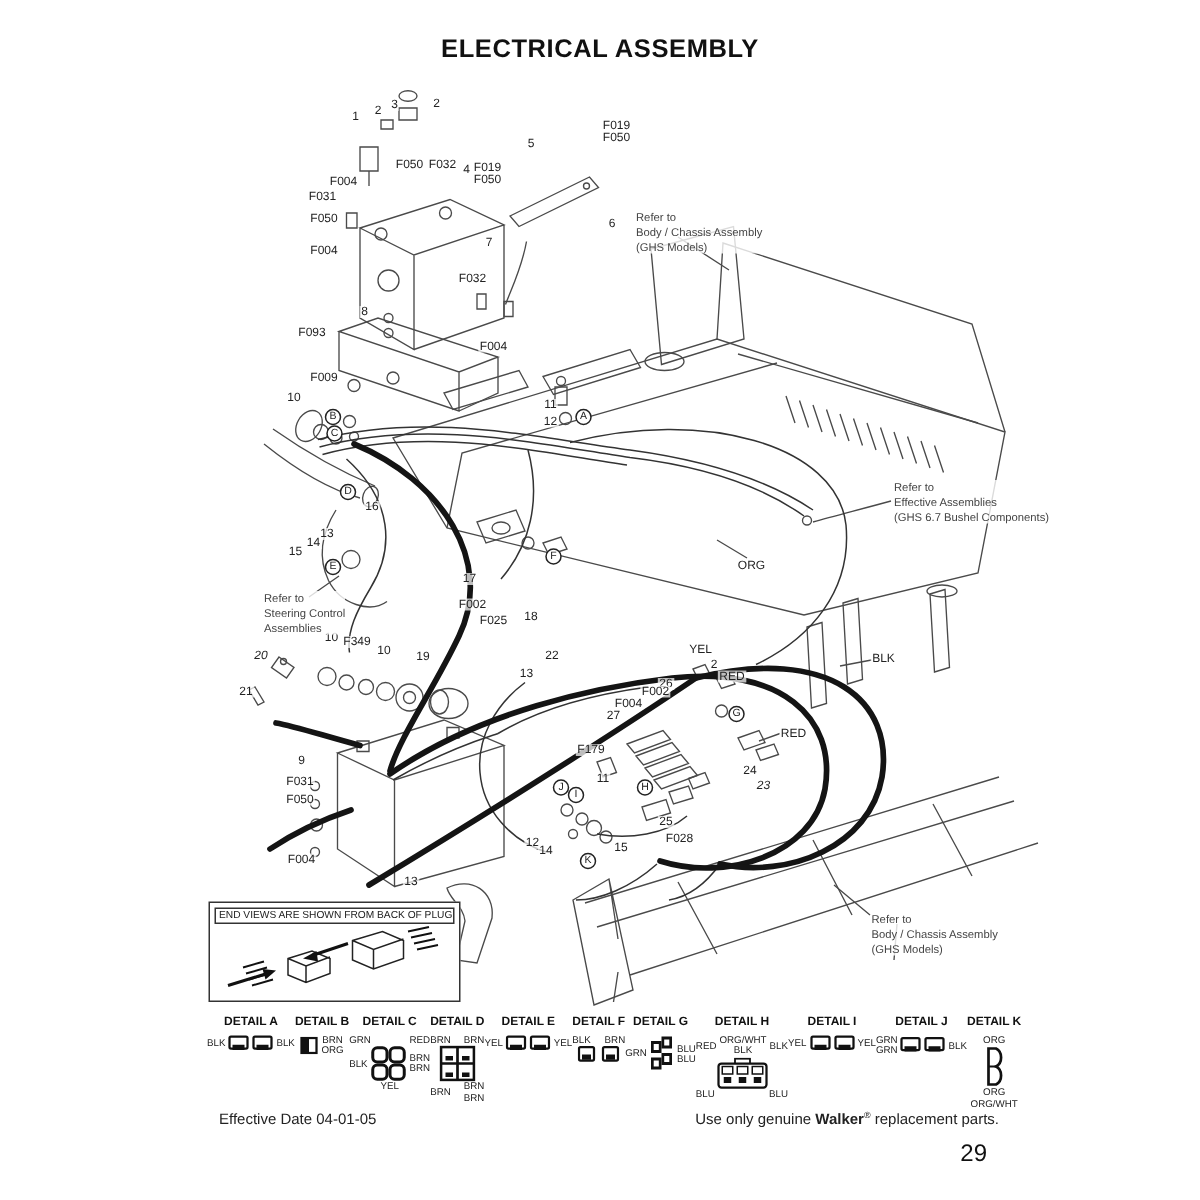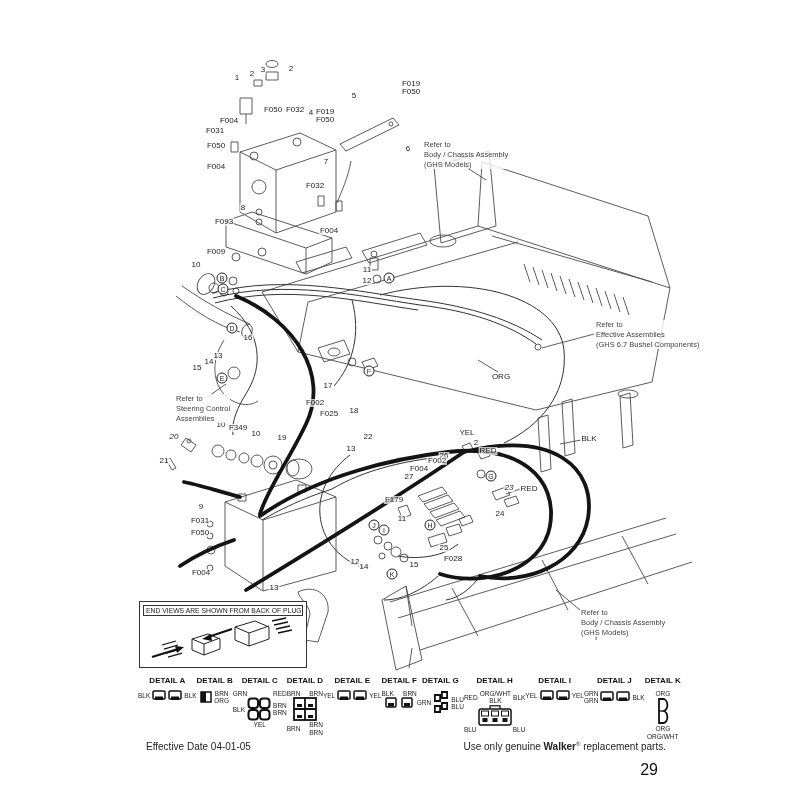--- a/index.html
+++ b/index.html
@@ -24,20 +24,21 @@
   .footer{position:absolute;left:146px;top:741px;width:520px;display:flex;justify-content:space-between;font-size:10px;color:#222}
   .footer b{font-weight:bold}
   .footer sup{font-size:6px}
   .pagenum{position:absolute;right:142px;top:761px;font-size:16px;color:#111}
 </style>
 </head>
 <body>
 
 <div class="page">
 
+  <h1 class="title">ELECTRICAL ASSEMBLY</h1>
 
   <svg class="art" viewBox="0 0 800 800" aria-hidden="true">
     <g fill="none" stroke="#4a4a4a" stroke-width="0.9">
 
       <ellipse cx="272" cy="64" rx="6" ry="3.5"></ellipse>
       <path d="M266,72 h12 v8 h-12 z M254,80 h8 v6 h-8 z"></path>
       <path d="M240,98 h12 v16 h-12 z M246,114 v10"></path>
       <path d="M240,152 L300,133 L336,150 L276,170 Z M240,152 V212 L276,233 V170 M276,233 L336,212 V150"></path>
       <circle cx="254" cy="156" r="4"></circle>
         <circle cx="297" cy="142" r="4"></circle>
@@ -160,51 +161,51 @@
       <span class="plabel" style="left: 311px; top: 113px;">4</span>
       <span class="plabel" style="left: 325px; top: 112px;">F019</span>
       <span class="plabel" style="left: 325px; top: 120px;">F050</span>
       <span class="plabel" style="left: 354px; top: 96px;">5</span>
       <span class="plabel" style="left: 411px; top: 84px;">F019</span>
       <span class="plabel" style="left: 411px; top: 92px;">F050</span>
       <span class="plabel" style="left: 408px; top: 149px;">6</span>
       <span class="plabel" style="left: 326px; top: 162px;">7</span>
       <span class="plabel" style="left: 315px; top: 186px;">F032</span>
       <span class="plabel" style="left: 243px; top: 208px;">8</span>
-      <span class="plabel" style="left: 224px; top: 222px; text-align: right;">F093</span>
+      <span class="plabel" style="left: 208px; top: 222px; text-align: right;">F093</span>
       <span class="plabel" style="left: 329px; top: 231px;">F004</span>
       <span class="plabel" style="left: 216px; top: 252px;">F009</span>
       <span class="plabel" style="left: 196px; top: 265px;">10</span>
       <span class="plabel" style="left: 367px; top: 270px;">11</span>
       <span class="plabel" style="left: 367px; top: 281px;">12</span>
       <span class="plabel" style="left: 248px; top: 338px;">16</span>
       <span class="plabel" style="left: 218px; top: 356px;">13</span>
       <span class="plabel" style="left: 209px; top: 362px;">14</span>
       <span class="plabel" style="left: 197px; top: 368px;">15</span>
-      <span class="plabel" style="left: 328px; top: 386px;">17</span>
+      <span class="plabel" style="left: 313px; top: 386px;">17</span>
       <span class="plabel" style="left: 315px; top: 403px;">F002</span>
       <span class="plabel" style="left: 329px; top: 414px;">F025</span>
       <span class="plabel" style="left: 354px; top: 411px;">18</span>
       <span class="plabel" style="left: 174px; top: 437px; font-style: italic;">20</span>
       <span class="plabel" style="left: 164px; top: 461px;">21</span>
       <span class="plabel" style="left: 221px; top: 425px;">10</span>
       <span class="plabel" style="left: 238px; top: 428px;">F349</span>
       <span class="plabel" style="left: 256px; top: 434px;">10</span>
       <span class="plabel" style="left: 282px; top: 438px;">19</span>
       <span class="plabel" style="left: 368px; top: 437px;">22</span>
       <span class="plabel" style="left: 351px; top: 449px;">13</span>
       <span class="plabel" style="left: 467px; top: 433px;">YEL</span>
       <span class="plabel" style="left: 476px; top: 443px;">2</span>
       <span class="plabel" style="left: 488px; top: 451px;">RED</span>
       <span class="plabel" style="left: 444px; top: 456px;">26</span>
       <span class="plabel" style="left: 437px; top: 461px;">F002</span>
       <span class="plabel" style="left: 419px; top: 469px;">F004</span>
       <span class="plabel" style="left: 409px; top: 477px;">27</span>
       <span class="plabel" style="left: 529px; top: 489px;">RED</span>
-      <span class="plabel" style="left: 509px; top: 488px; font-style: italic;">23</span>
+      <span class="plabel" style="left: 509px; top: 524px; font-style: italic;">23</span>
       <span class="plabel" style="left: 500px; top: 514px;">24</span>
       <span class="plabel" style="left: 394px; top: 500px;">F179</span>
       <span class="plabel" style="left: 402px; top: 519px;">11</span>
       <span class="plabel" style="left: 444px; top: 548px;">25</span>
       <span class="plabel" style="left: 453px; top: 559px;">F028</span>
       <span class="plabel" style="left: 355px; top: 562px;">12</span>
       <span class="plabel" style="left: 364px; top: 567px;">14</span>
       <span class="plabel" style="left: 414px; top: 565px;">15</span>
       <span class="plabel" style="left: 201px; top: 507px;">9</span>
       <span class="plabel" style="left: 200px; top: 521px;">F031</span>

